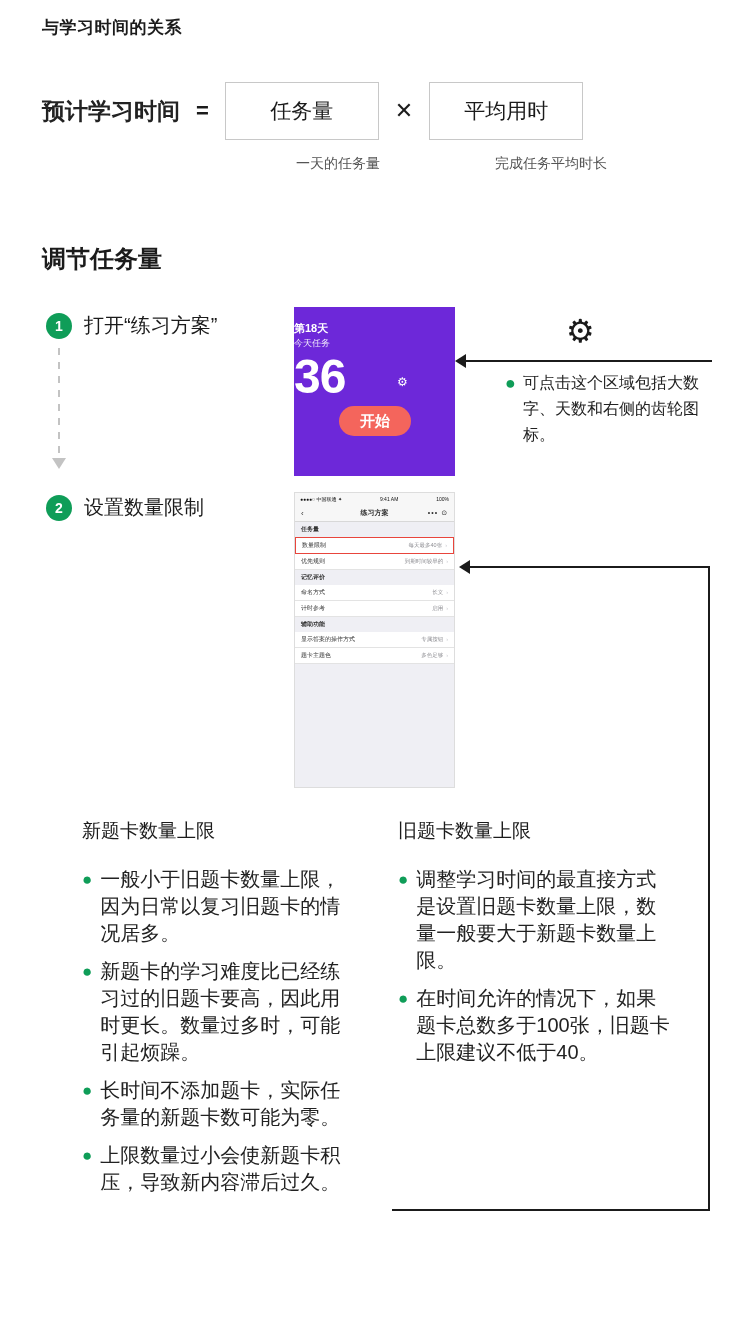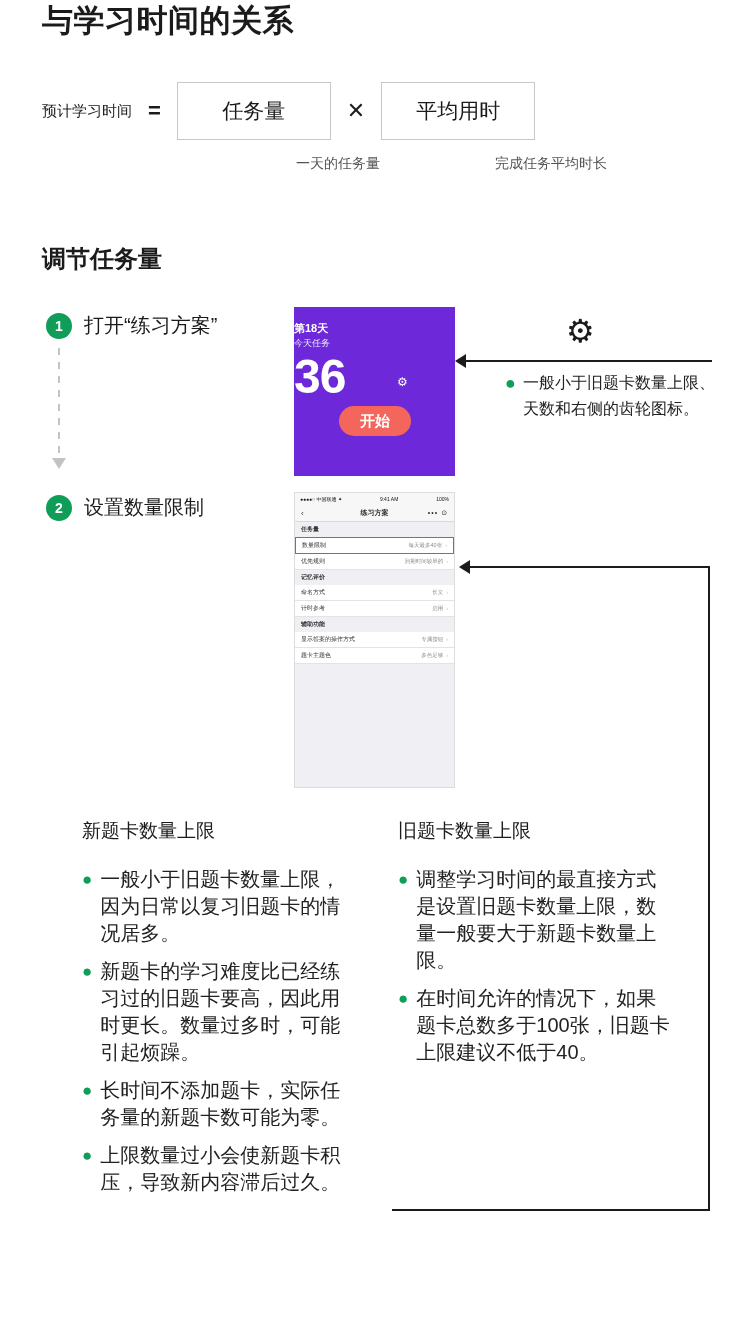--- a/index.html
+++ b/index.html
@@ -10,36 +10,37 @@
     background: #ffffff;
     font-family: "Liberation Sans", "DejaVu Sans", sans-serif;
     color: #222;
     position: relative;
     overflow: hidden;
   }
 
   
   .sec1-title {
     position: absolute;
-    left: 42px; top: 0;
-    font-size: 31px;
+    left: 42px; top: 16px;
+    font-size: 17px;
     font-weight: bold;
     color: #1b1b1b;
     letter-spacing: 0.5px;
   }
 
   .formula {
     position: absolute;
     left: 42px; top: 82px;
     display: flex;
     align-items: center;
   }
   .formula-label {
-    font-size: 15px;
+    font-size: 23px;
     color: #222;
+    font-weight: bold;
   }
   .formula-op {
     font-size: 22px;
     font-weight: bold;
     margin: 0 16px;
     color: #1b1b1b;
   }
   .formula-box {
     width: 154px;
     height: 58px;
@@ -330,21 +331,21 @@
   <div class="bc-gear">⚙</div>
   <div class="bc-btn">开始</div>
 </div>
 
 <div class="big-gear">⚙</div>
 <div class="arrow1-line"></div>
 <div class="arrow1-head"></div>
 <div class="note1">
   <div class="bullet-row">
     <span class="dot">●</span>
-    <span class="txt">一般小于旧题卡数量上限、天数和右侧的齿轮图标。</span>
+    <span class="txt">可点击这个区域包括大数字、天数和右侧的齿轮图标。</span>
   </div>
 </div>
 
 <div class="phone">
   <div class="ph-status">
     <span>●●●●○ 中国联通 ✦</span>
     <span>9:41 AM</span>
     <span>100%</span>
   </div>
   <div class="ph-nav">

